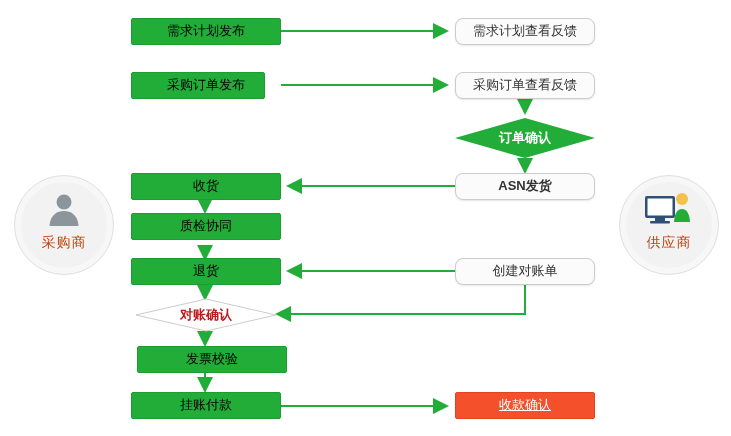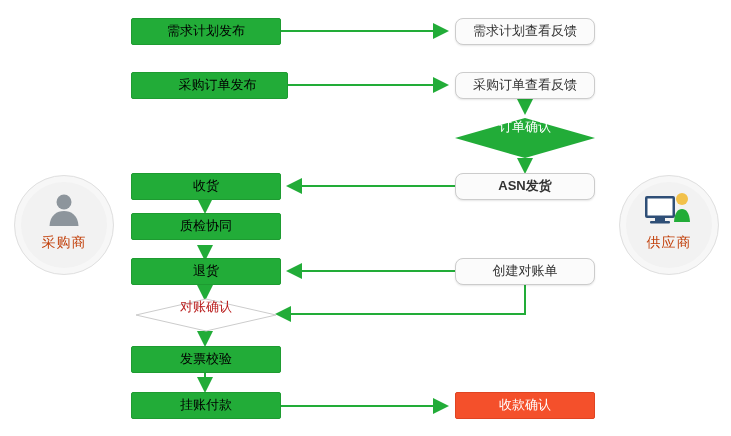--- a/index.html
+++ b/index.html
@@ -32,28 +32,30 @@
     color:#333333;
     border:1px solid #cccccc;
     border-radius:8px;
     box-shadow:0 1px 2px rgba(0,0,0,0.10);
   }
   .red{
     background:#f4502b;
     color:#ffffff;
     border:1px solid #e04422;
     border-radius:2px;
+    text-decoration:underline;
   }
 
   
   .diamond{
     position:absolute;
-    display:flex;justify-content:center;
+    display:flex;align-items:center;justify-content:center;
     font-size:13px;
     white-space:nowrap;
+    font-weight:bold;
   }
   .diamond .dshape{
     position:absolute;left:0;top:0;width:100%;height:100%;
   }
   .diamond .dlabel{position:relative;z-index:2;}
   .diamond.green-d .dlabel{color:#ffffff;}
   .diamond.white-d .dlabel{color:#b91c1c;}
 
   
   .actor{
@@ -142,21 +144,21 @@
   </div>
 
   <div class="node green" style="left:131px;top:18px;width:150px;height:27px;">
     <span>需求计划发布</span>
   </div>
 
   <div class="node white" style="left:455px;top:18px;width:140px;height:27px;">
     <span>需求计划查看反馈</span>
   </div>
 
-  <div class="node green" style="left:131px;top:72px;width:157px;height:27px;padding-left:16px;">
+  <div class="node green" style="left:131px;top:72px;width:134px;height:27px;padding-left:16px;">
     <span>采购订单发布</span>
   </div>
 
   <div class="node white" style="left:455px;top:72px;width:140px;height:27px;">
     <span>采购订单查看反馈</span>
   </div>
 
   <div class="diamond green-d" style="left:455px;top:118px;width:140px;height:40px;">
     <svg class="dshape" viewBox="0 0 140 40" preserveAspectRatio="none" aria-hidden="true">
       <polygon points="70,0 140,20 70,40 0,20" fill="#22ac38"></polygon>
@@ -184,21 +186,21 @@
     <span>创建对账单</span>
   </div>
 
   <div class="diamond white-d" style="left:135px;top:298px;width:142px;height:34px;">
     <svg class="dshape" viewBox="0 0 142 34" preserveAspectRatio="none" aria-hidden="true">
       <polygon points="71,1 141,17 71,33 1,17" fill="#ffffff" stroke="#cccccc" stroke-width="1"></polygon>
     </svg>
     <span class="dlabel">对账确认</span>
   </div>
 
-  <div class="node green" style="left:131px;top:346px;width:150px;height:27px;">
+  <div class="node green" style="left:137px;top:346px;width:150px;height:27px;">
     <span>发票校验</span>
   </div>
 
   <div class="node green" style="left:131px;top:392px;width:150px;height:27px;">
     <span>挂账付款</span>
   </div>
 
   <div class="node red" style="left:455px;top:392px;width:140px;height:27px;">
     <span>收款确认</span>
   </div>

